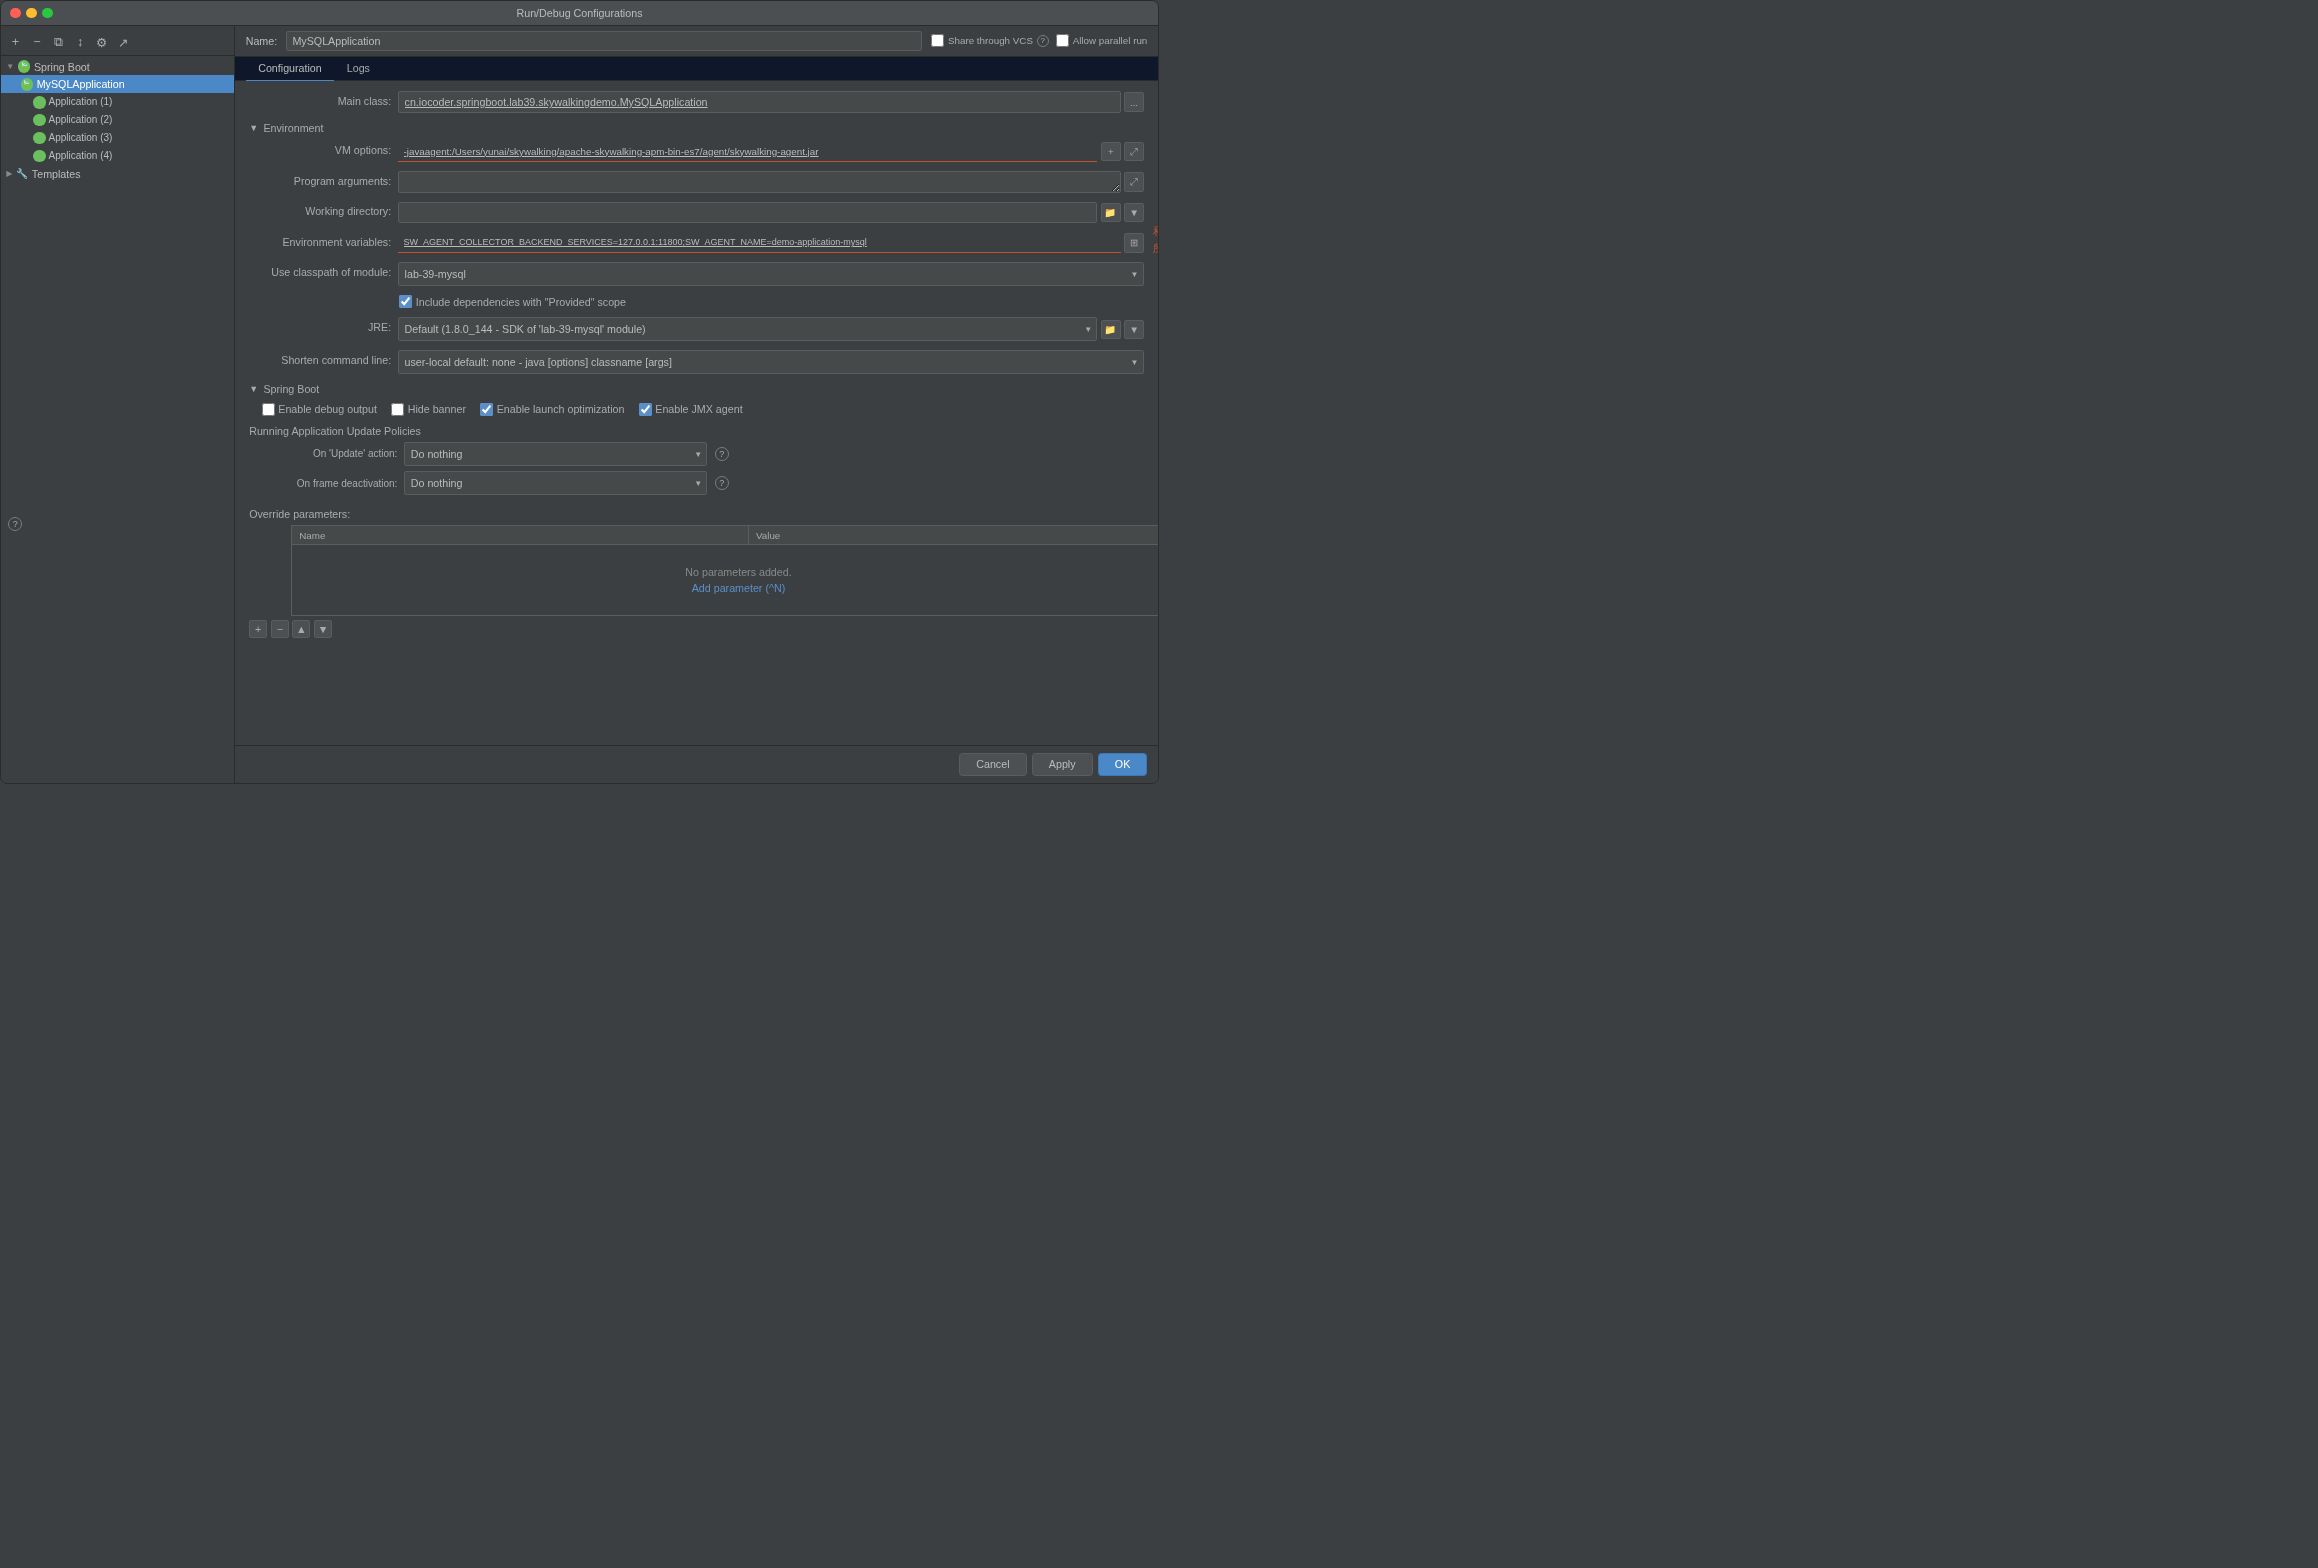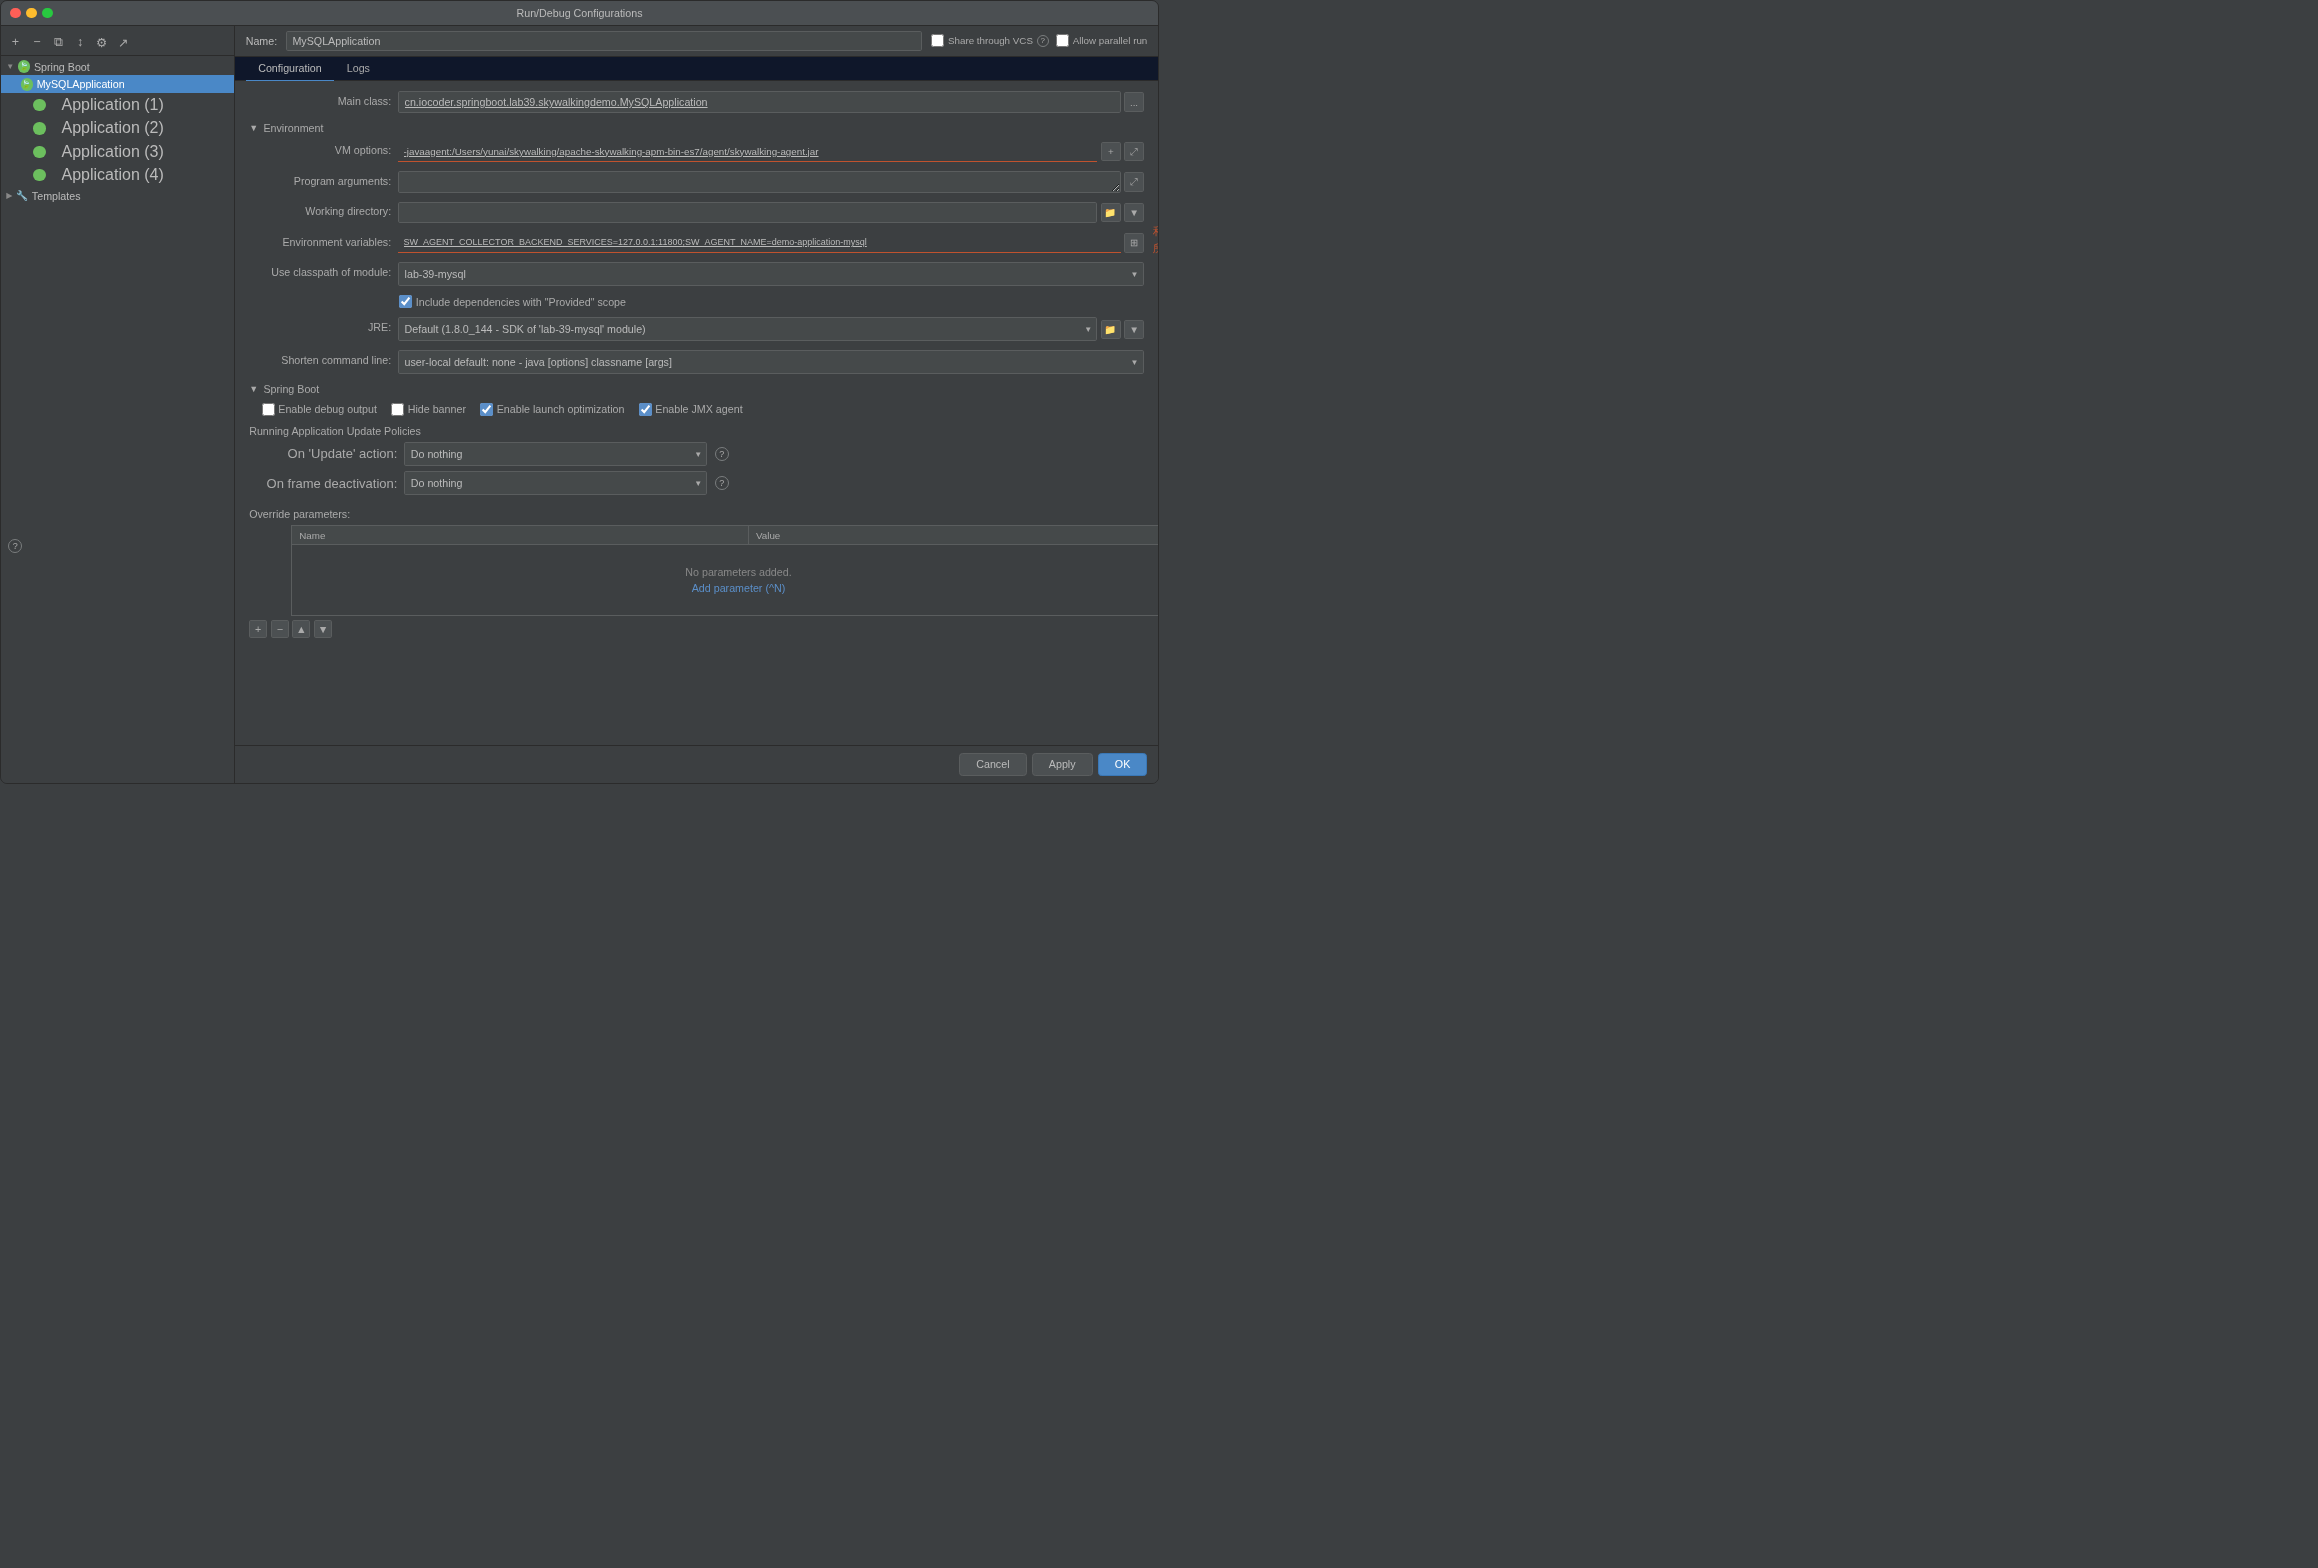--- a/index.html
+++ b/index.html
@@ -104,26 +104,25 @@
       color: #bbbbbb;
       font-size: 10.7px;
       gap: 3.6px;
     }
     .tree-item.selected {
       background: #4a88c7;
       color: #ffffff;
     }
     .tree-sub-item {
       display: flex;
-      align-items: center;
       padding: 2.7px 5.3px 2.7px 32px;
       cursor: pointer;
       color: #bbbbbb;
-      font-size: 16px;
-      gap: 16px;
+      font-size: 10px;
+      gap: 3px;
     }
     .spring-icon {
       width: 12.5px;
       height: 12.5px;
       background: #6cbf5e;
       border-radius: 50%;
       flex-shrink: 0;
       display: flex;
       align-items: center;
       justify-content: center;
@@ -371,21 +370,21 @@
     }
     .policy-row {
       display: flex;
       align-items: center;
       gap: 7.1px;
       margin-bottom: 5.3px;
       padding-left: 14.2px;
     }
     .policy-label {
       width: 134px;
-      font-size: 13px;
+      font-size: 10px;
       color: #aaaaaa;
       text-align: right;
       flex-shrink: 0;
     }
     .active-profiles-row {
       display: flex;
       align-items: center;
       gap: 7.1px;
       margin-bottom: 9px;
     }

